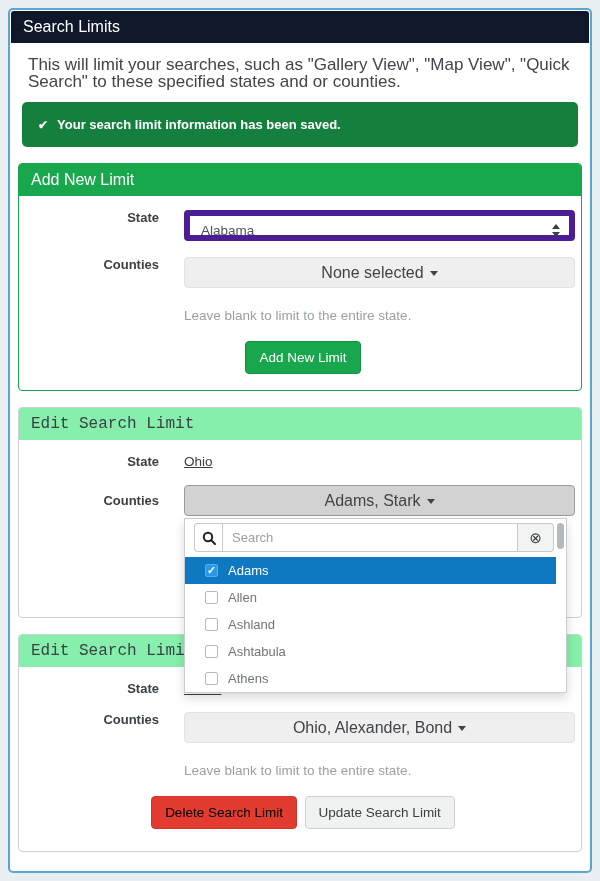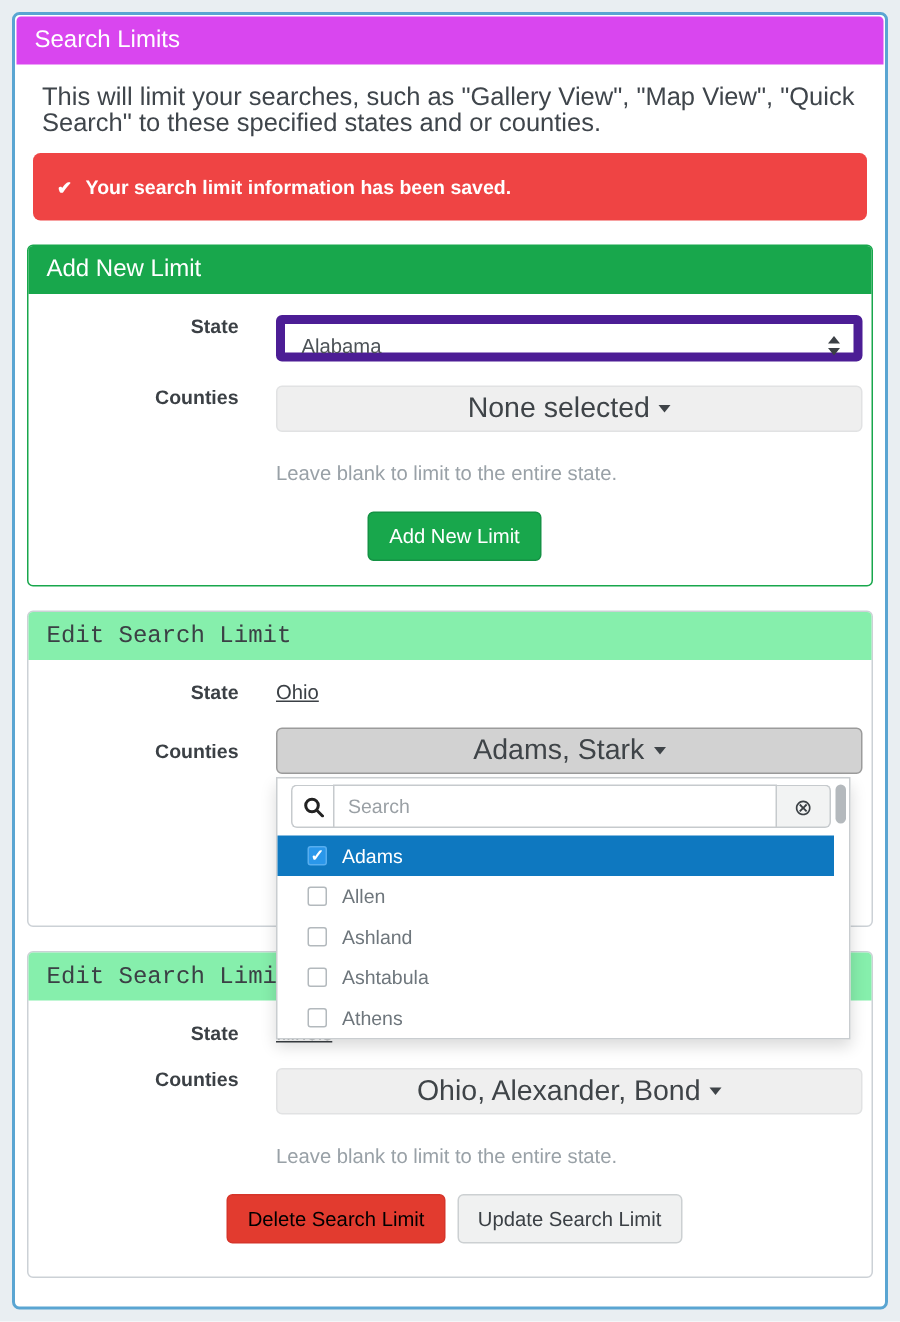--- a/index.html
+++ b/index.html
@@ -8,27 +8,27 @@
     background:#e9eef2;
     font-family:"Liberation Sans", sans-serif;
     font-size:13px; color:#3b4045;
     position:relative;
   }
   .outer {
     position:absolute; left:8px; top:8px; width:584px; height:865px;
     background:#fff; border:2px solid #5aa5d2; border-radius:5px;
   }
   .main-header {
-    background:#d946ef; color:#fff; font-size:16px;
+    background:#0f172a; color:#fff; font-size:16px;
     height:32px; line-height:32px; padding-left:12px;
     border-radius:3px 3px 0 0; margin:1px;
   }
   .intro { margin:13px 18px 0 18px; line-height:17px; color:#3f454b; font-size:17px; }
   .alert-success {
-    margin:12px 12px 16px 12px; background:#ef4444; border-radius:5px;
+    margin:12px 12px 16px 12px; background:#15803d; border-radius:5px;
     color:#fff; font-weight:bold; padding:15px 16px; font-size:13px;
   }
   .alert-success .check { margin-right:9px; font-size:12px; }
 
   .panel { margin:16px 8px 0 8px; border:1px solid; border-radius:4px; background:#fff; }
   .panel-heading { font-size:16px; padding:7px 12px; border-radius:3px 3px 0 0; }
   .panel-add { border-color:#18a74c; }
   .panel-add .panel-heading { background:#18a74c; color:#fff; }
   .panel-edit { border-color:#ccd1d6; }
   .panel-edit .panel-heading { background:#86efac; color:#3b4045;font-family:Liberation Mono, monospace; }
@@ -46,21 +46,21 @@
     line-height:29px; padding:0 24px 0 11px; color:#4d5358; font-size:13.5px; position:relative;
     cursor:default;
   }
   .spin-arrows { position:absolute; right:9px; top:8px; width:8px; }
   .spin-arrows i { display:block; width:0; height:0; border-left:4px solid transparent; border-right:4px solid transparent; }
   .spin-arrows .up { border-bottom:5px solid #3b4045; margin-bottom:3px; }
   .spin-arrows .down { border-top:5px solid #3b4045; }
 
   .ms-btn {
     display:block; width:100%; height:31px; border-radius:4px; text-align:center;
-    font-family:"Liberation Sans", sans-serif; font-size:19px; color:#3f4448; cursor:pointer;
+    font-family:"Liberation Sans", sans-serif; font-size:16px; color:#3f4448; cursor:pointer;
     background:#efefef; border:1px solid #e1e2e3; line-height:29px;
   }
   .ms-btn.active { background:#d2d2d2; border-color:#9b9b9b; }
   .caret { display:inline-block; width:0; height:0; margin-left:6px; vertical-align:middle;
     border-left:4px solid transparent; border-right:4px solid transparent; border-top:5px solid #3f4448; }
 
   .helper { margin-top:10px; color:#99a1a7; font-size:13.5px; }
 
   .btn { display:inline-block; border-radius:4px; font-family:"Liberation Sans", sans-serif;
     font-size:13.5px; padding:8px 13px; cursor:pointer; border:1px solid transparent; }

